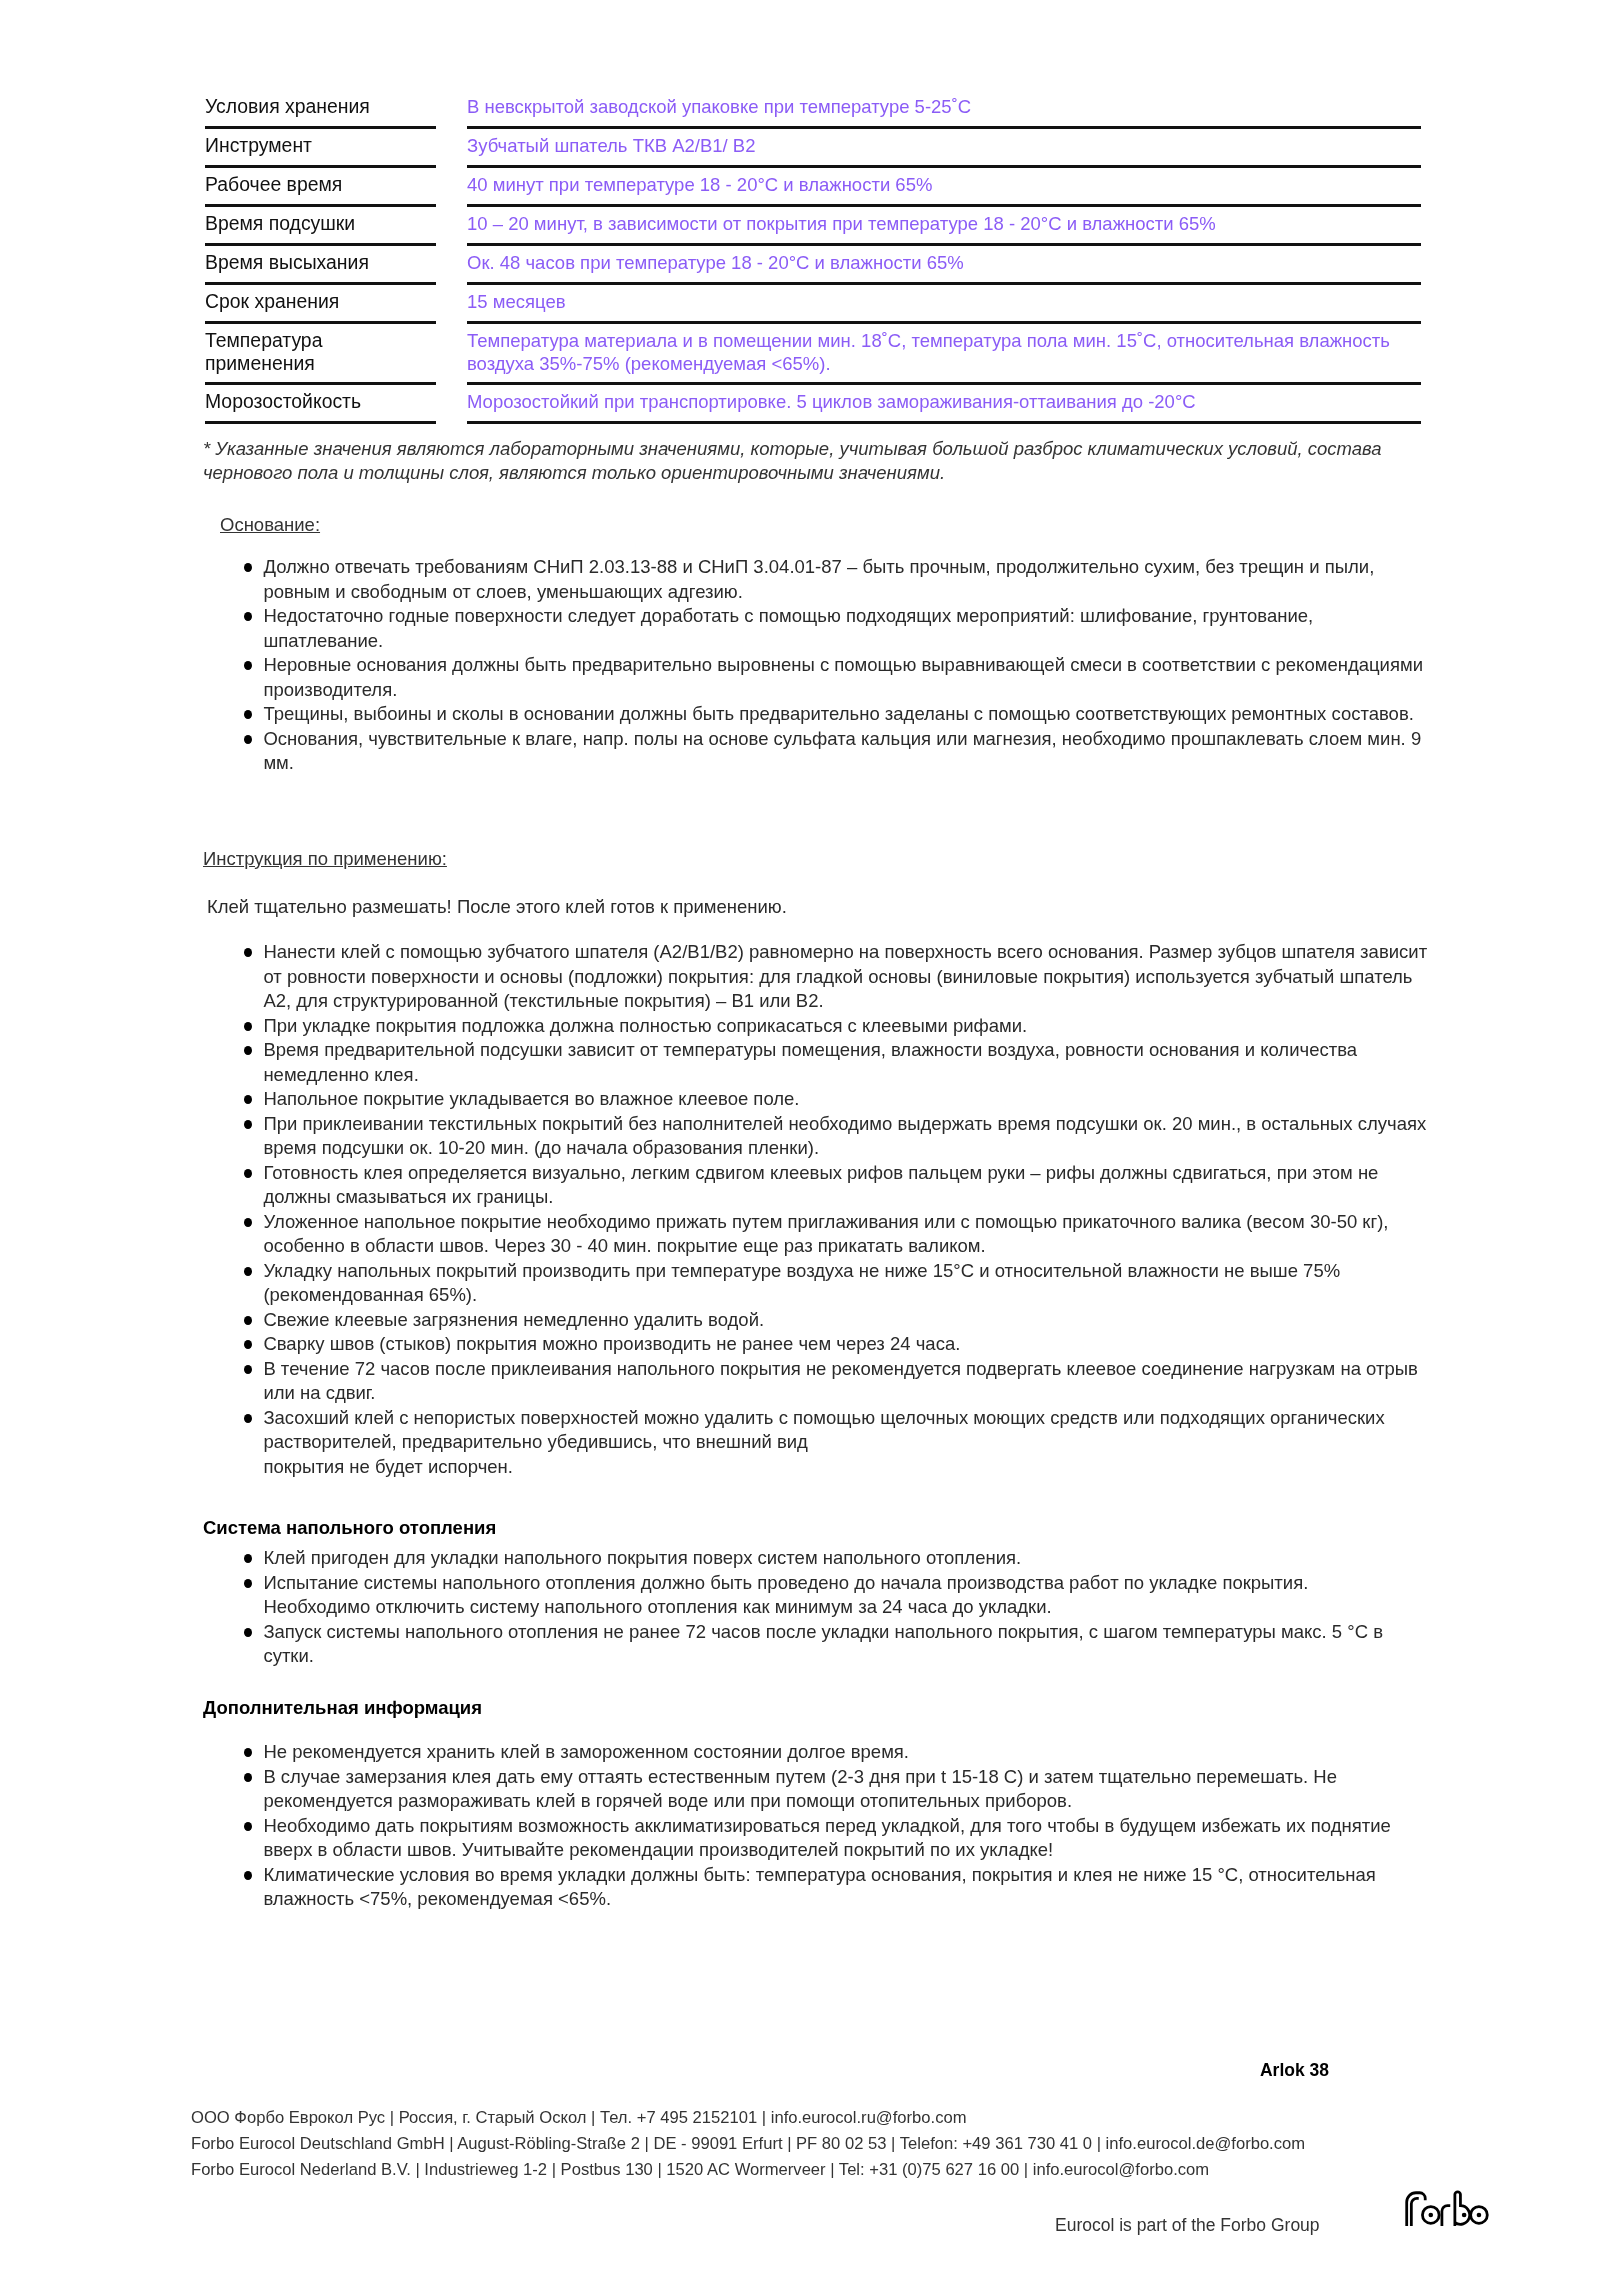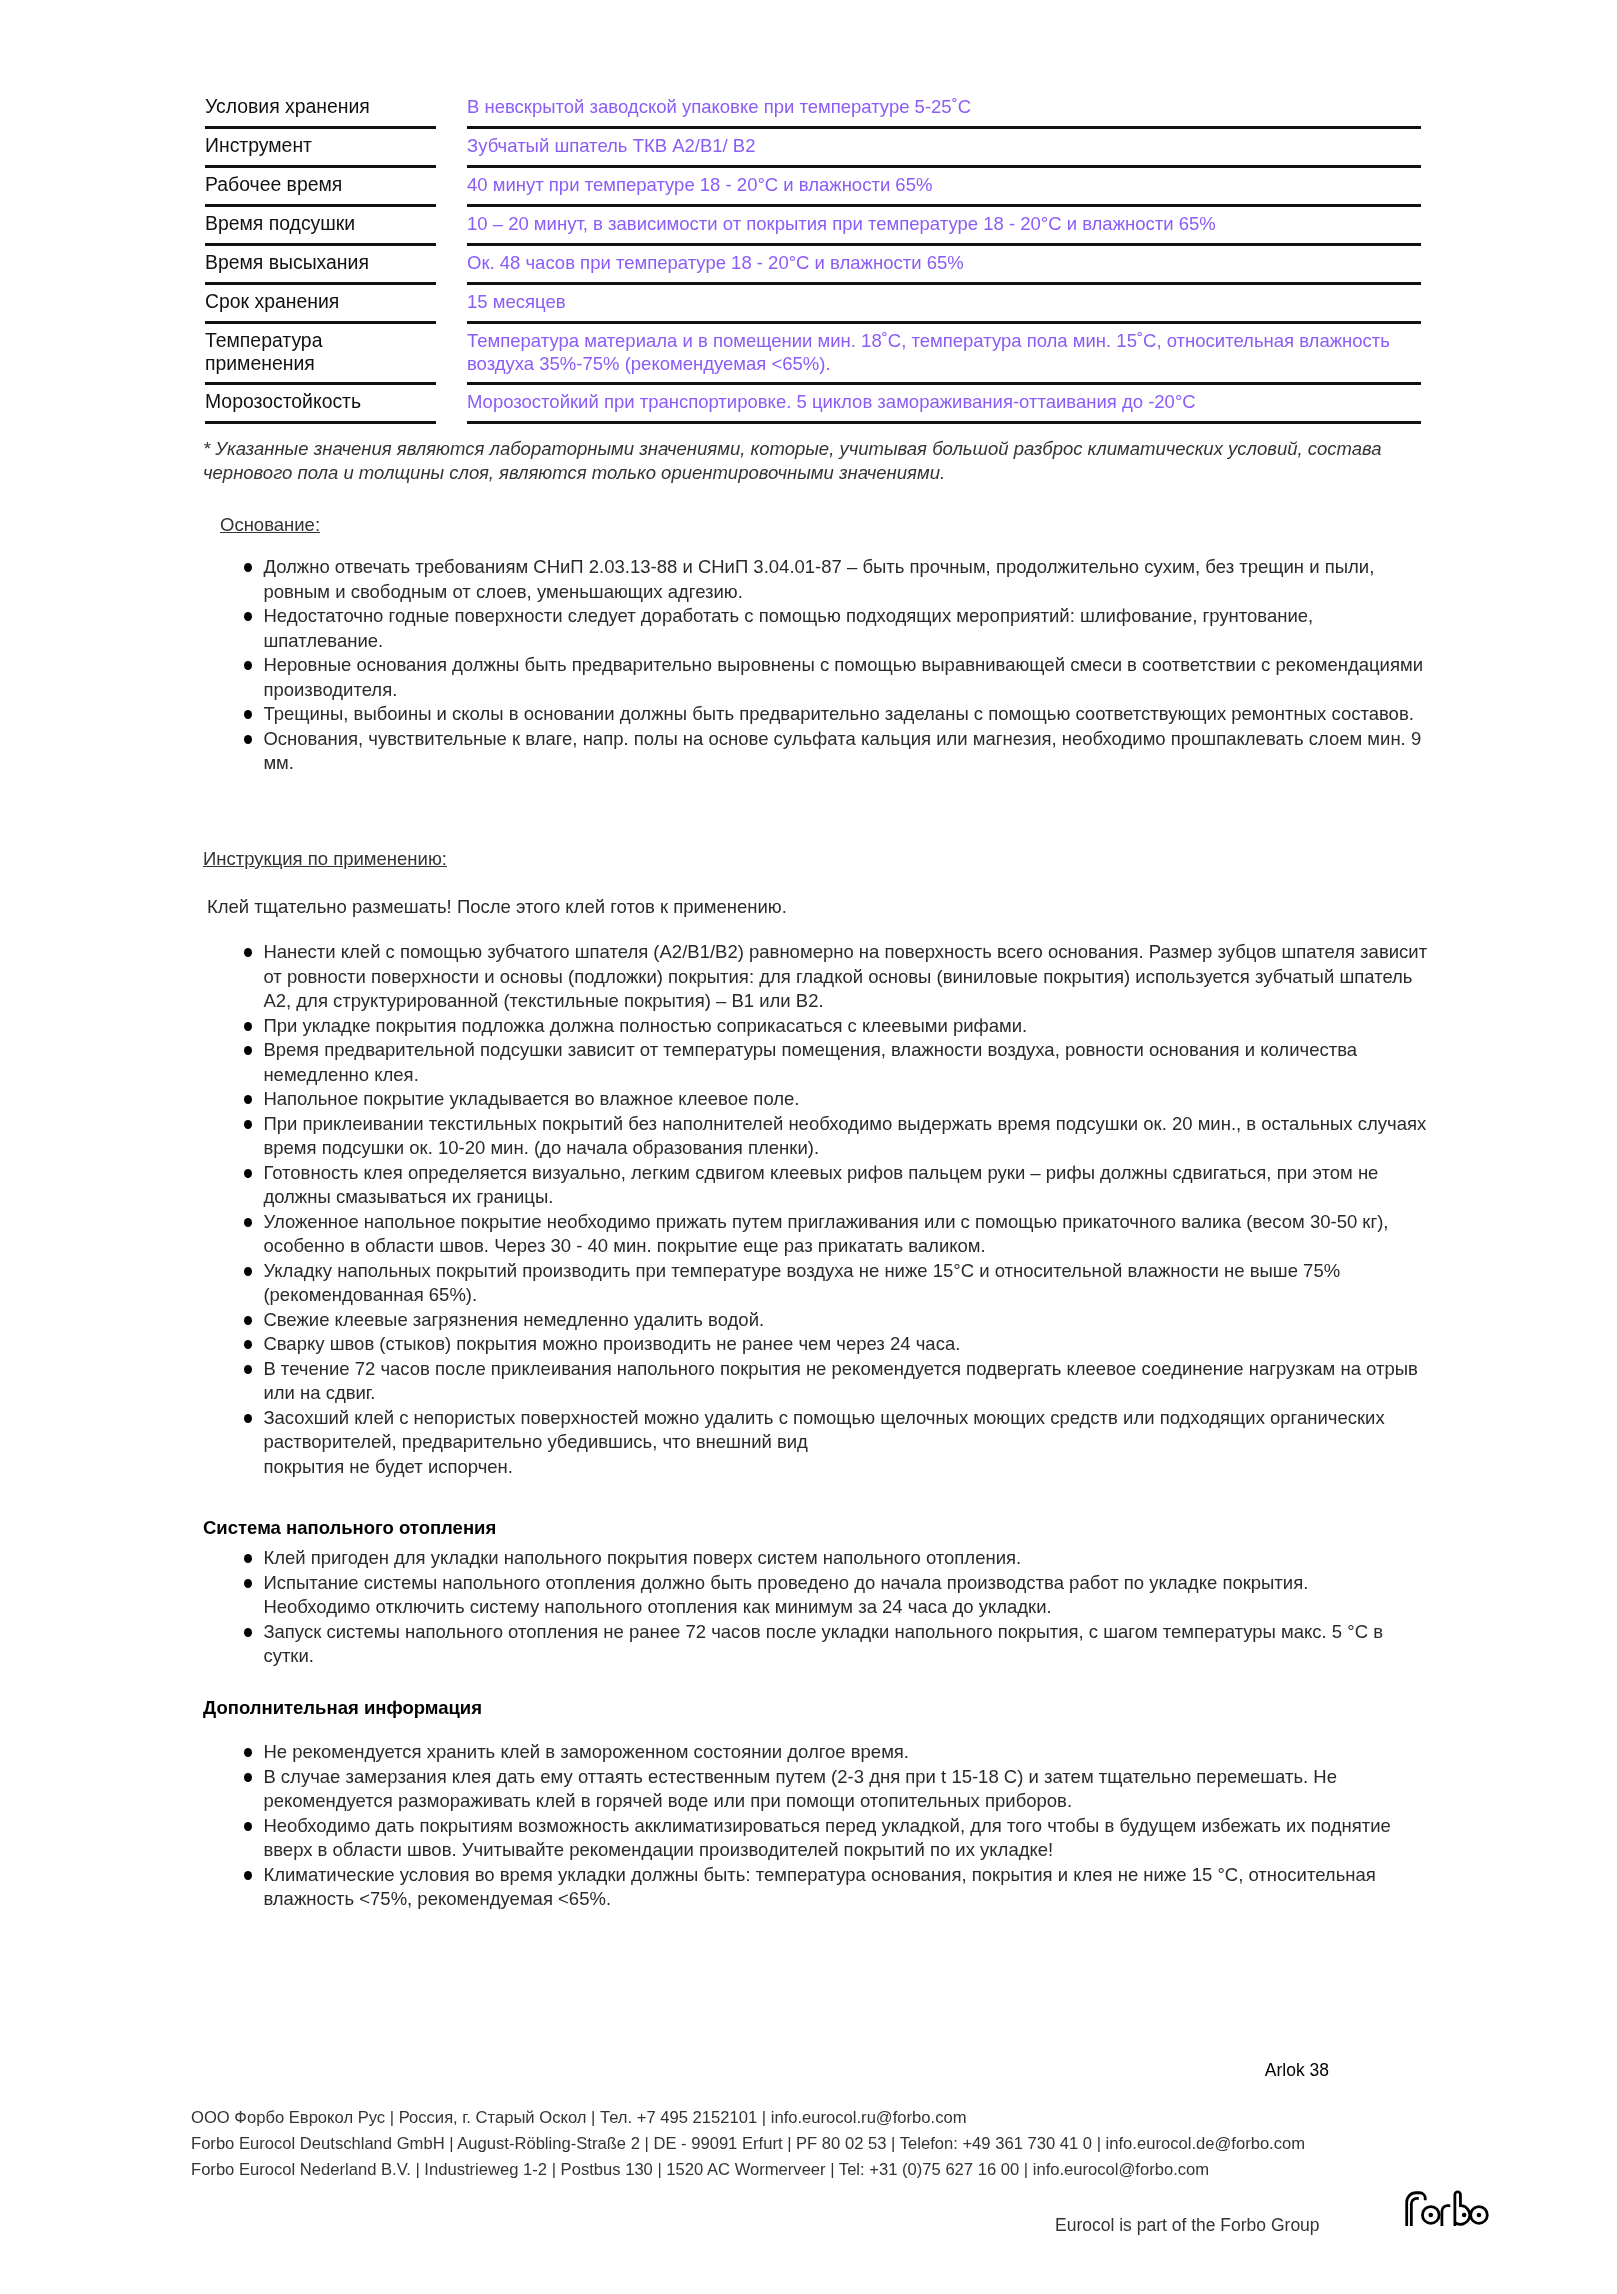--- a/index.html
+++ b/index.html
@@ -32,21 +32,21 @@
   }
   ul.bullets { margin: 0; padding: 0; list-style: none; }
   ul.bullets li {
     position: relative; padding-left: 19.4px; font-size: 18.5px; line-height: 24.5px; color: #2a2a2a;
   }
   ul.bullets li::before {
     content: ""; position: absolute; left: 0; top: 8.3px; width: 8.3px; height: 9.2px;
     border-radius: 50%; background: #000;
   }
   .plain { font-size: 18.5px; line-height: 24px; color: #2a2a2a; }
-  .product { right: 289px; top: 2060px; font-size: 17.5px; font-weight: normal; color: #000; }
+  .product { right: 289px; top: 2060px; font-size: 17.5px; font-weight: bold; color: #000; }
   .footer { left: 191px; top: 2105px; font-size: 16.6px; line-height: 26px; color: #333; }
   .tagline { left: 1055px; top: 2215px; font-size: 17.5px; color: #333; }
   .logo { left: 1403px; top: 2189px; width: 88px; height: 39px; }
 </style>
 </head>
 <body>
 
 <div class="abs spec-table">
   <div class="spec-row">
     <div class="spec-label">Условия хранения</div>

